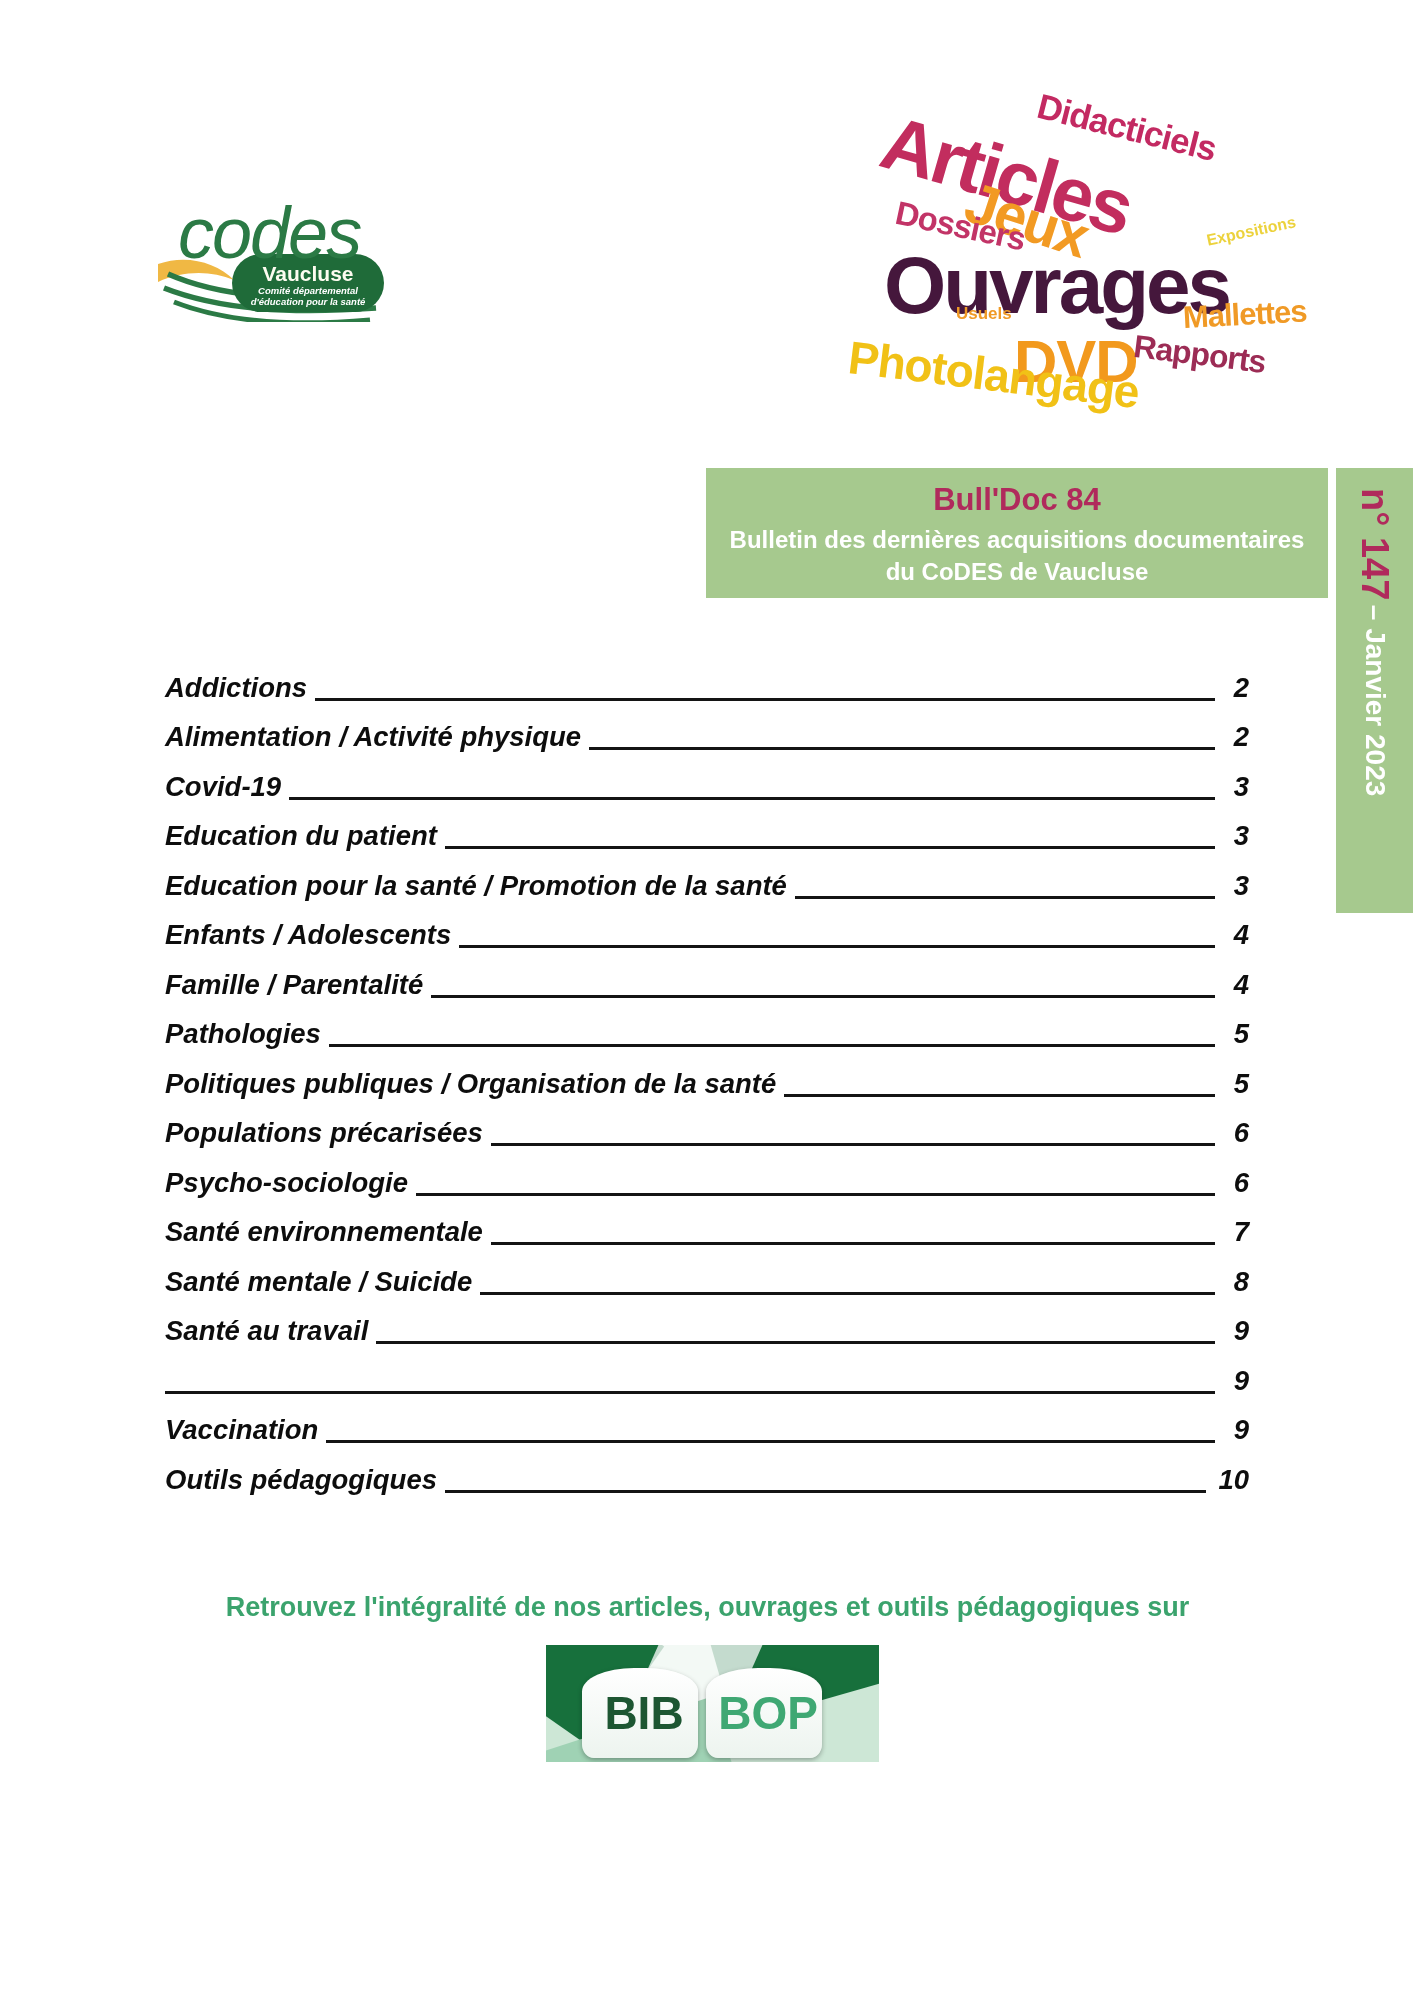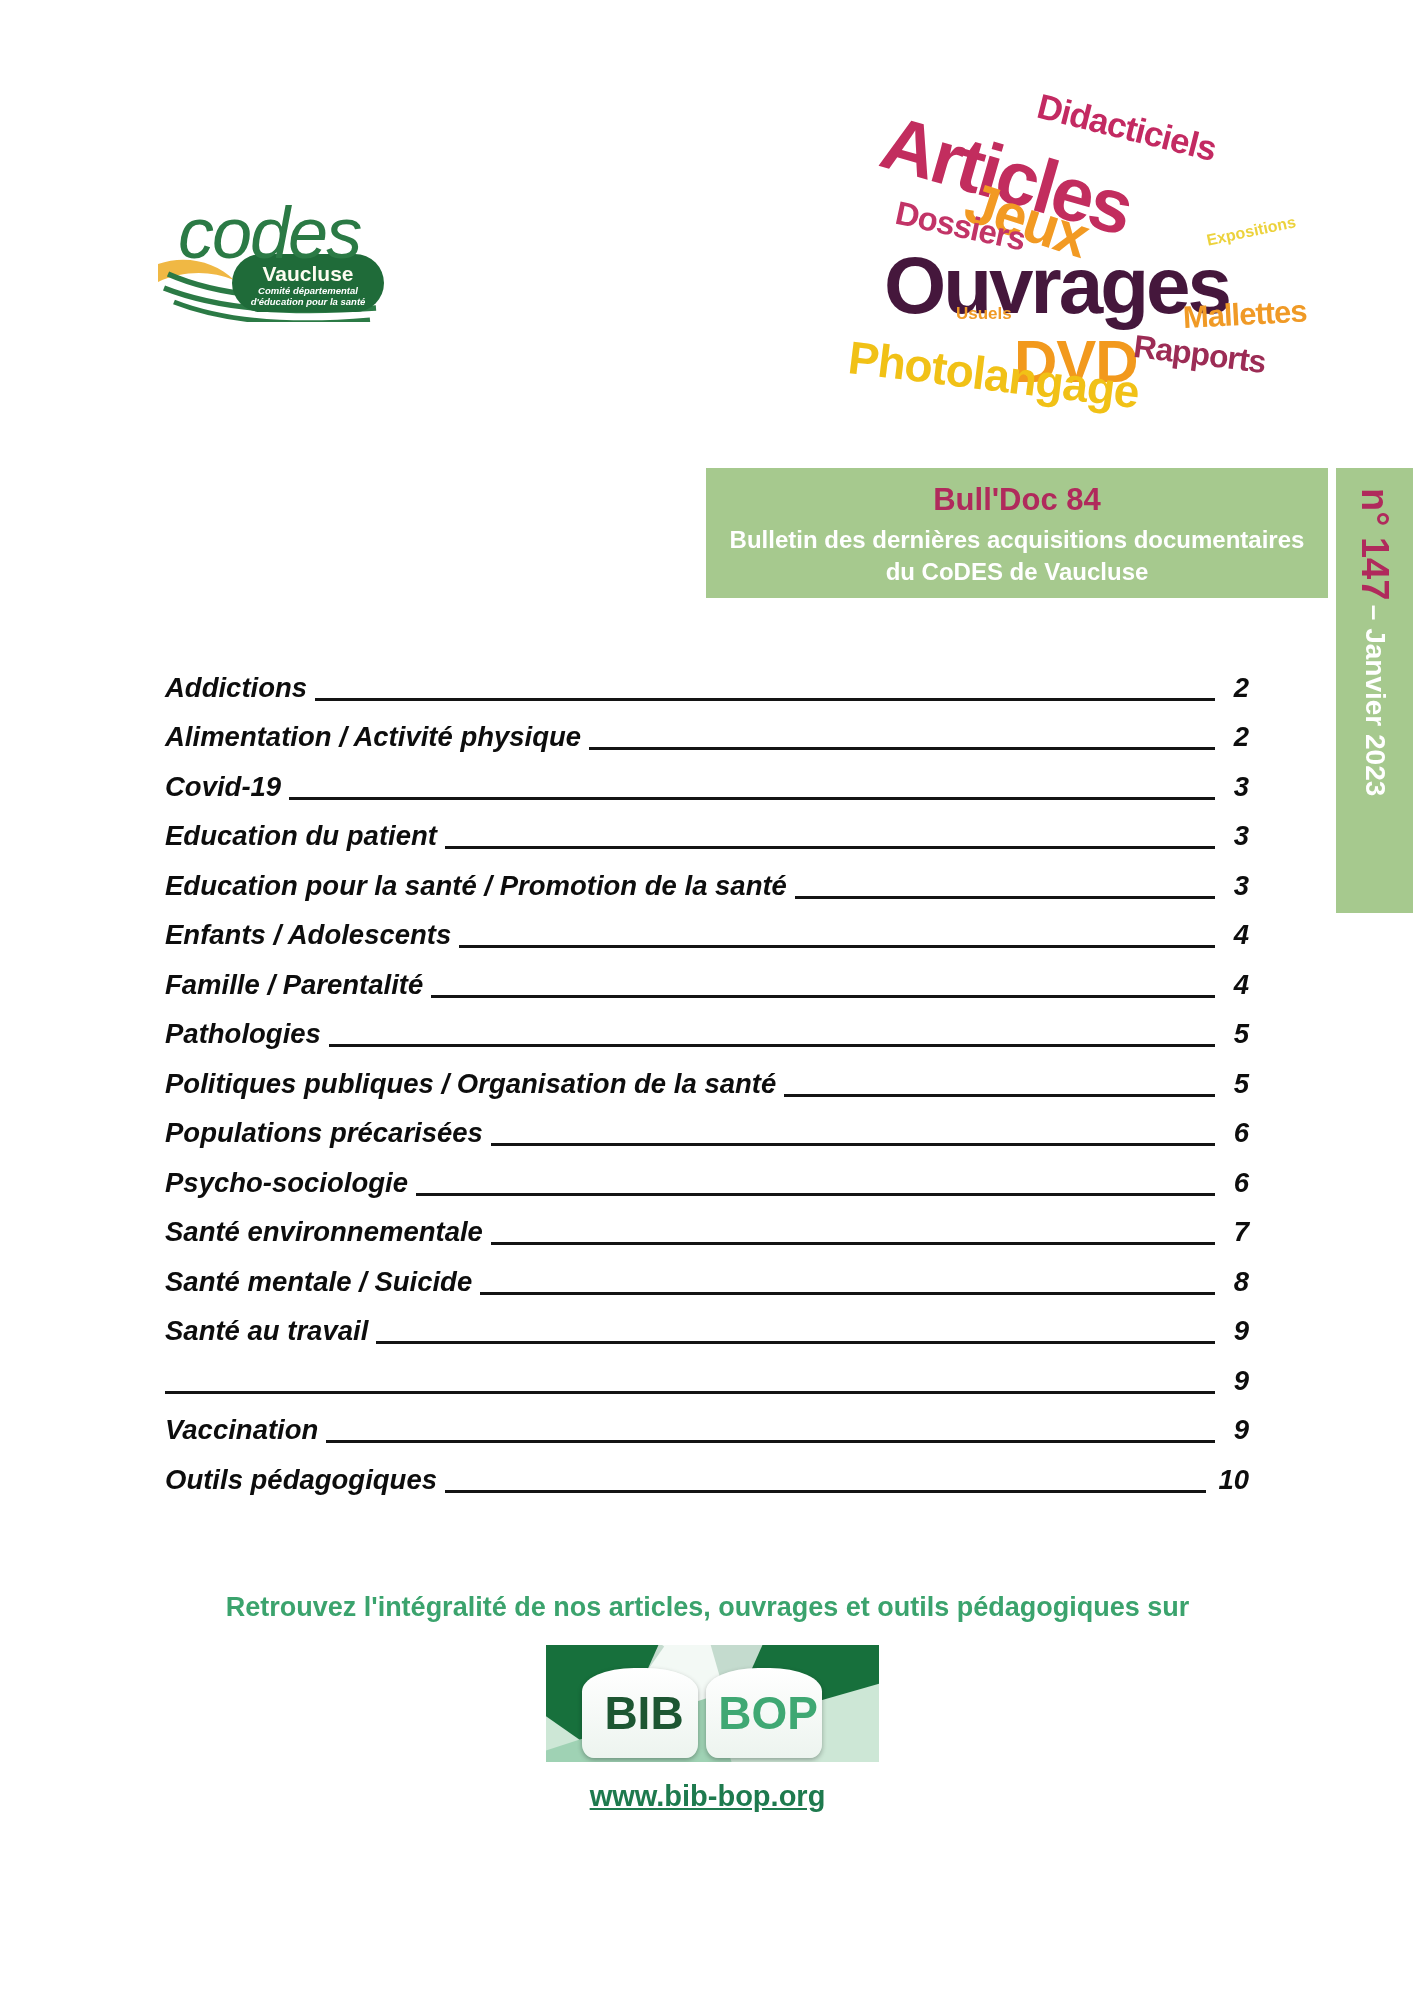--- a/index.html
+++ b/index.html
@@ -225,18 +225,15 @@
     <div class="bb-shape bb-shape3"></div>
     <div class="bb-shape bb-shape4"></div>
     <div class="bb-page bb-page-left">
       <span class="bb-bib">BIB</span>
     </div>
     <div class="bb-page bb-page-right">
       <span class="bb-bop">BOP</span>
     </div>
   </div>
 
-  <div class="bibbop-url-wrap">
-    <a class="bibbop-url">www.bib-bop.org</a>
-  </div>
 
 
 </div>
 
 </body></html>

